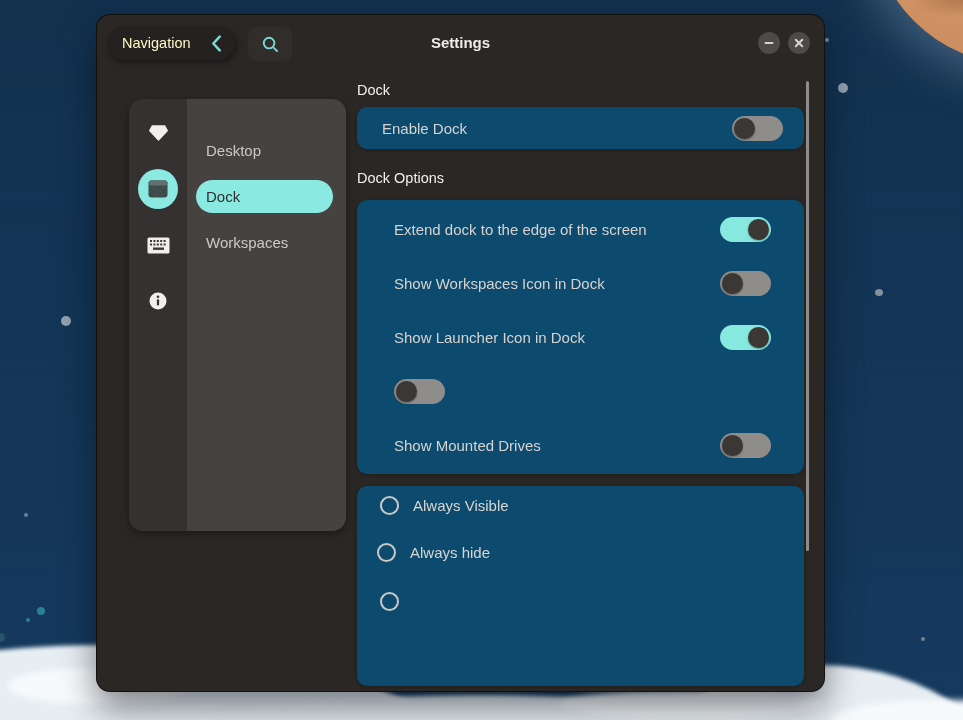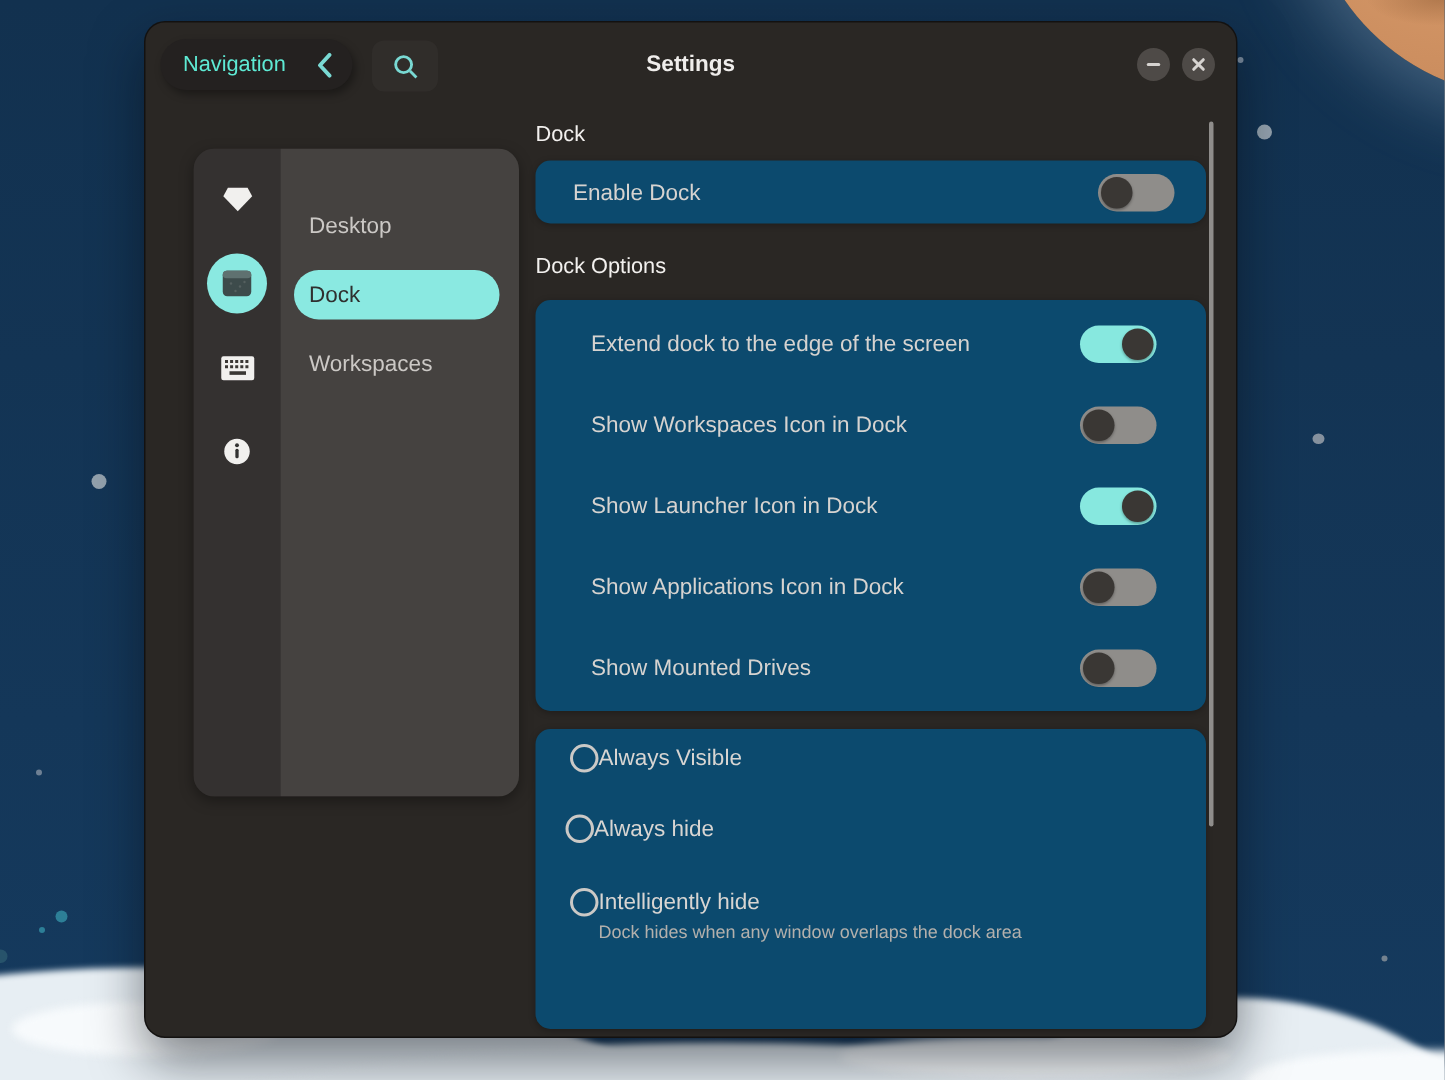--- a/index.html
+++ b/index.html
@@ -40,21 +40,21 @@
     background:#2a2724;overflow:hidden;border:1px solid rgba(0,0,0,.55);box-sizing:border-box;
     box-shadow:0 16px 34px rgba(6,12,20,.5);}
 
   
   .titlebar{position:absolute;left:0;top:0;right:0;height:56px;}
   .title{position:absolute;left:0;right:0;top:0;height:56px;line-height:55px;text-align:center;
     color:#efedeb;font-size:15px;font-weight:bold;pointer-events:none;}
   .nav-pill{position:absolute;left:10px;top:11px;width:128px;height:34px;border-radius:17px;
     background:#242120;box-shadow:2px 3px 6px rgba(0,0,0,.35);display:flex;align-items:center;
     justify-content:space-between;padding:0 13px 0 15px;box-sizing:border-box;cursor:pointer;}
-  .nav-pill span{color:#5eead4;font-size:14.5px;}
+  .nav-pill span{color:#fef9c3;font-size:14.5px;}
   .search-btn{position:absolute;left:151px;top:12px;width:44px;height:34px;border-radius:8px;
     background:#302d2a;display:flex;align-items:center;justify-content:center;cursor:pointer;}
   .win-controls{position:absolute;right:14px;top:0;height:56px;display:flex;align-items:center;gap:8px;}
   .wc-btn{width:22px;height:22px;border-radius:50%;background:#4e4a47;display:flex;
     align-items:center;justify-content:center;cursor:pointer;}
 
   
   .sidebar{position:absolute;left:32px;top:84px;width:217px;height:432px;border-radius:14px;
     overflow:hidden;display:flex;box-shadow:0 3px 9px rgba(0,0,0,.35);}
   .rail{width:58px;background:#343130;display:flex;flex-direction:column;align-items:center;
@@ -78,21 +78,21 @@
   .c3{height:200px;margin-top:12px;box-sizing:border-box;padding-top:10px;}
   .row{flex:1;display:flex;align-items:center;justify-content:space-between;
     padding:0 21px 0 25px;}
   .row-label{font-size:15px;color:#d6d3d0;}
   .toggle{width:51px;height:25px;border-radius:13px;background:#8f8d8a;position:relative;
     cursor:pointer;flex-shrink:0;}
   .toggle .knob{position:absolute;top:2px;left:2px;width:21px;height:21px;border-radius:50%;
     background:#3a3734;box-shadow:0 1px 2px rgba(0,0,0,.35);}
   .toggle.on{background:#87e8df;}
   .toggle.on .knob{left:auto;right:2px;}
-  .vrow{display:flex;gap:0;padding-left:23px;cursor:pointer;}
+  .vrow{display:flex;align-items:center;gap:14px;padding-left:23px;cursor:pointer;}
   .vrow2{margin-top:28px;padding-left:20px;}
   .vrow3{margin-top:30px;}
   .radio{width:19px;height:19px;border-radius:50%;border:2.5px solid #cbc9c6;box-sizing:border-box;
     flex-shrink:0;cursor:pointer;background:transparent;}
   .vtitle{font-size:15px;line-height:19px;color:#d8d5d2;}
   .vsub{font-size:12px;line-height:16px;color:#b3b0ac;margin-top:2px;}
   .scrollbar-thumb{position:absolute;left:709px;top:66px;width:3px;height:470px;border-radius:2px;
     background:#8f8d8b;cursor:pointer;}
 </style>
 </head>
@@ -231,21 +231,20 @@
             <div class="knob"></div>
           </div>
       </div>
       <div class="row">
         <span class="row-label">Show Launcher Icon in Dock</span>
         <div class="toggle on">
             <div class="knob"></div>
           </div>
       </div>
       <div class="row">
-        <span class="row-label">Show Applications Icon in Dock</span>
         <div class="toggle">
             <div class="knob"></div>
           </div>
       </div>
       <div class="row">
         <span class="row-label">Show Mounted Drives</span>
         <div class="toggle">
             <div class="knob"></div>
           </div>
       </div>
@@ -259,24 +258,20 @@
         </div>
       </div>
       <div class="vrow vrow2">
         <div class="radio"></div>
         <div>
           <div class="vtitle">Always hide</div>
         </div>
       </div>
       <div class="vrow vrow3">
         <div class="radio"></div>
-        <div>
-          <div class="vtitle">Intelligently hide</div>
-          <div class="vsub">Dock hides when any window overlaps the dock area</div>
-        </div>
       </div>
     </div>
 
   </div>
 
   <div class="scrollbar-thumb"></div>
 
 </div>
 
 </body></html>

